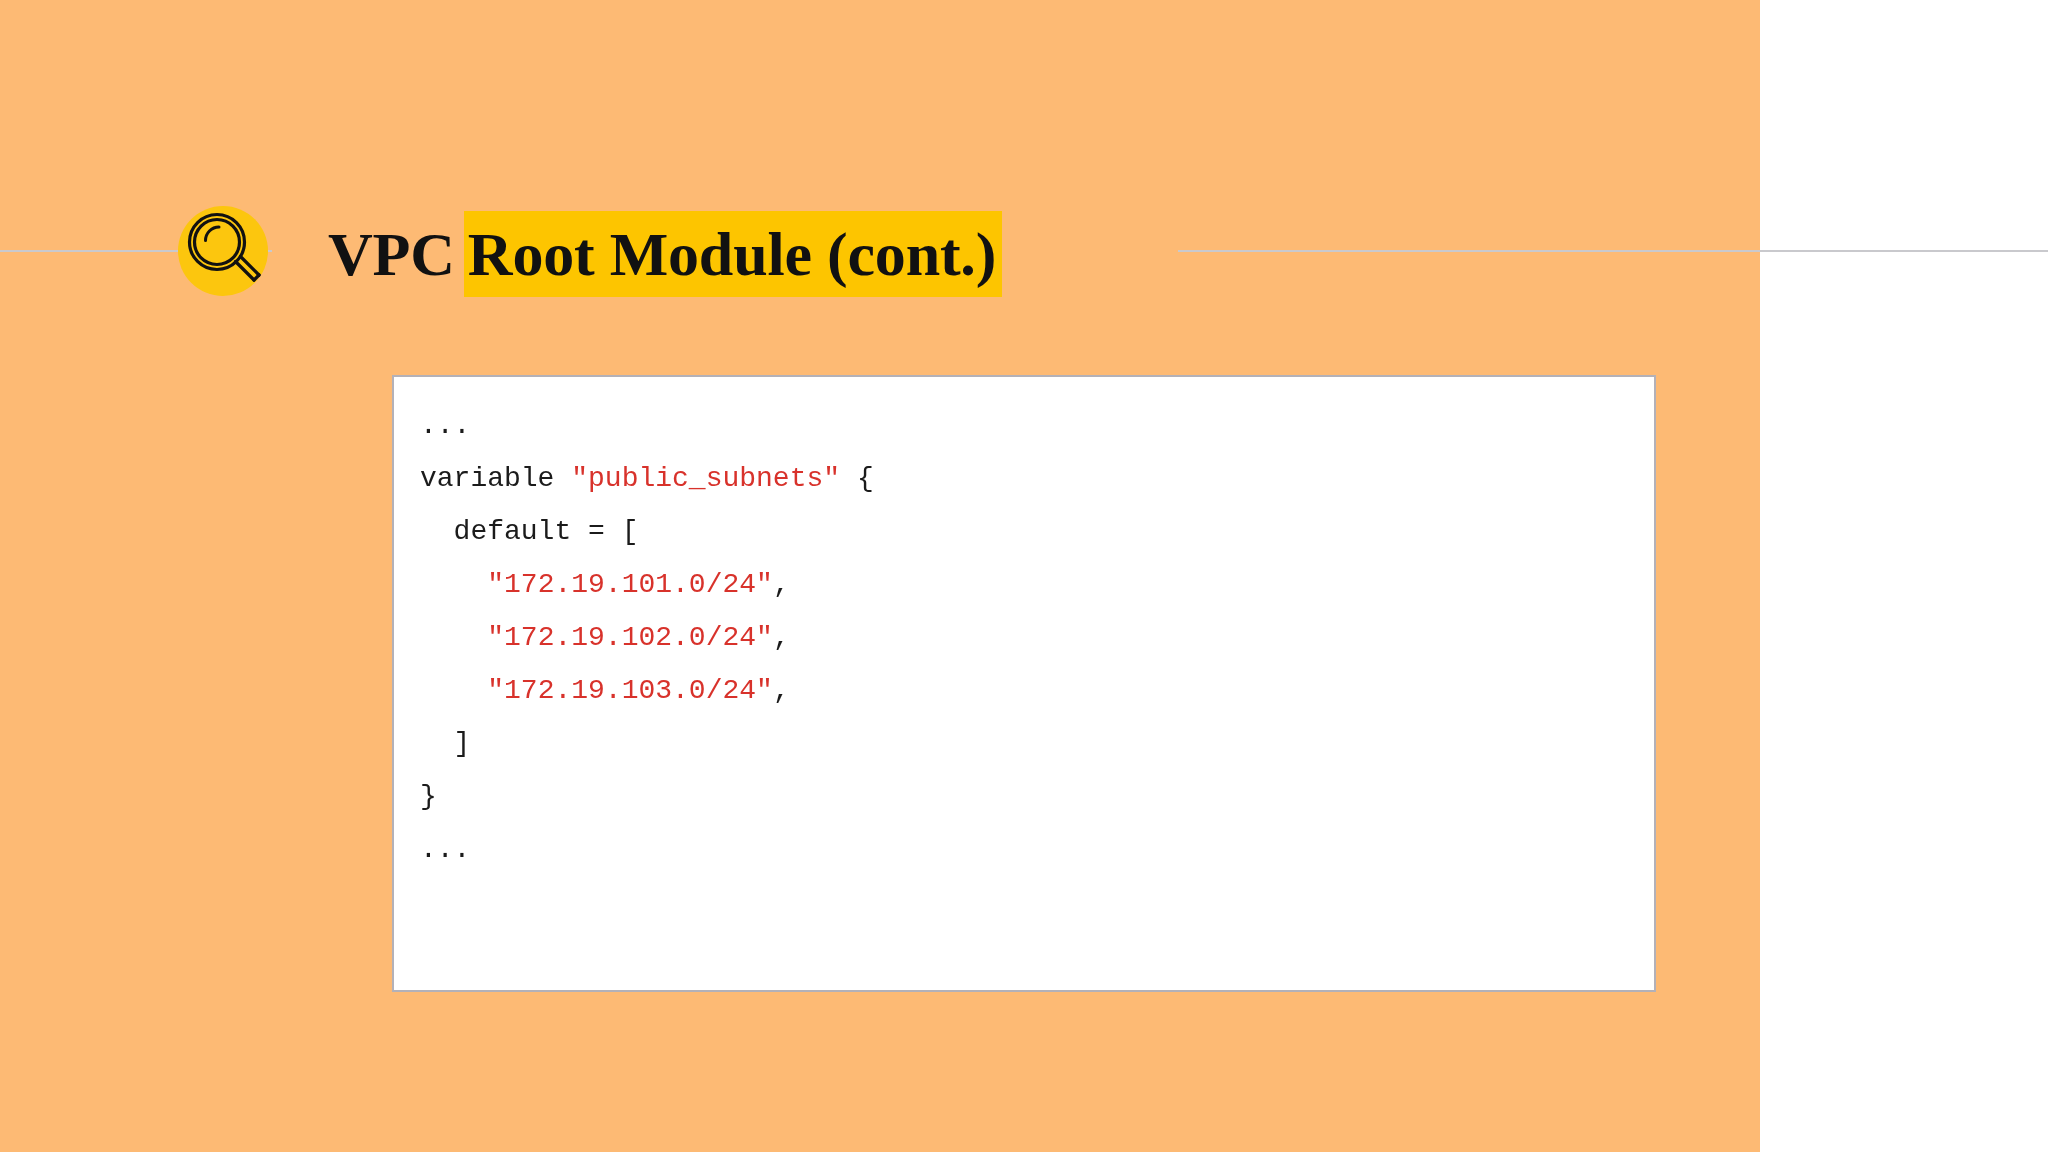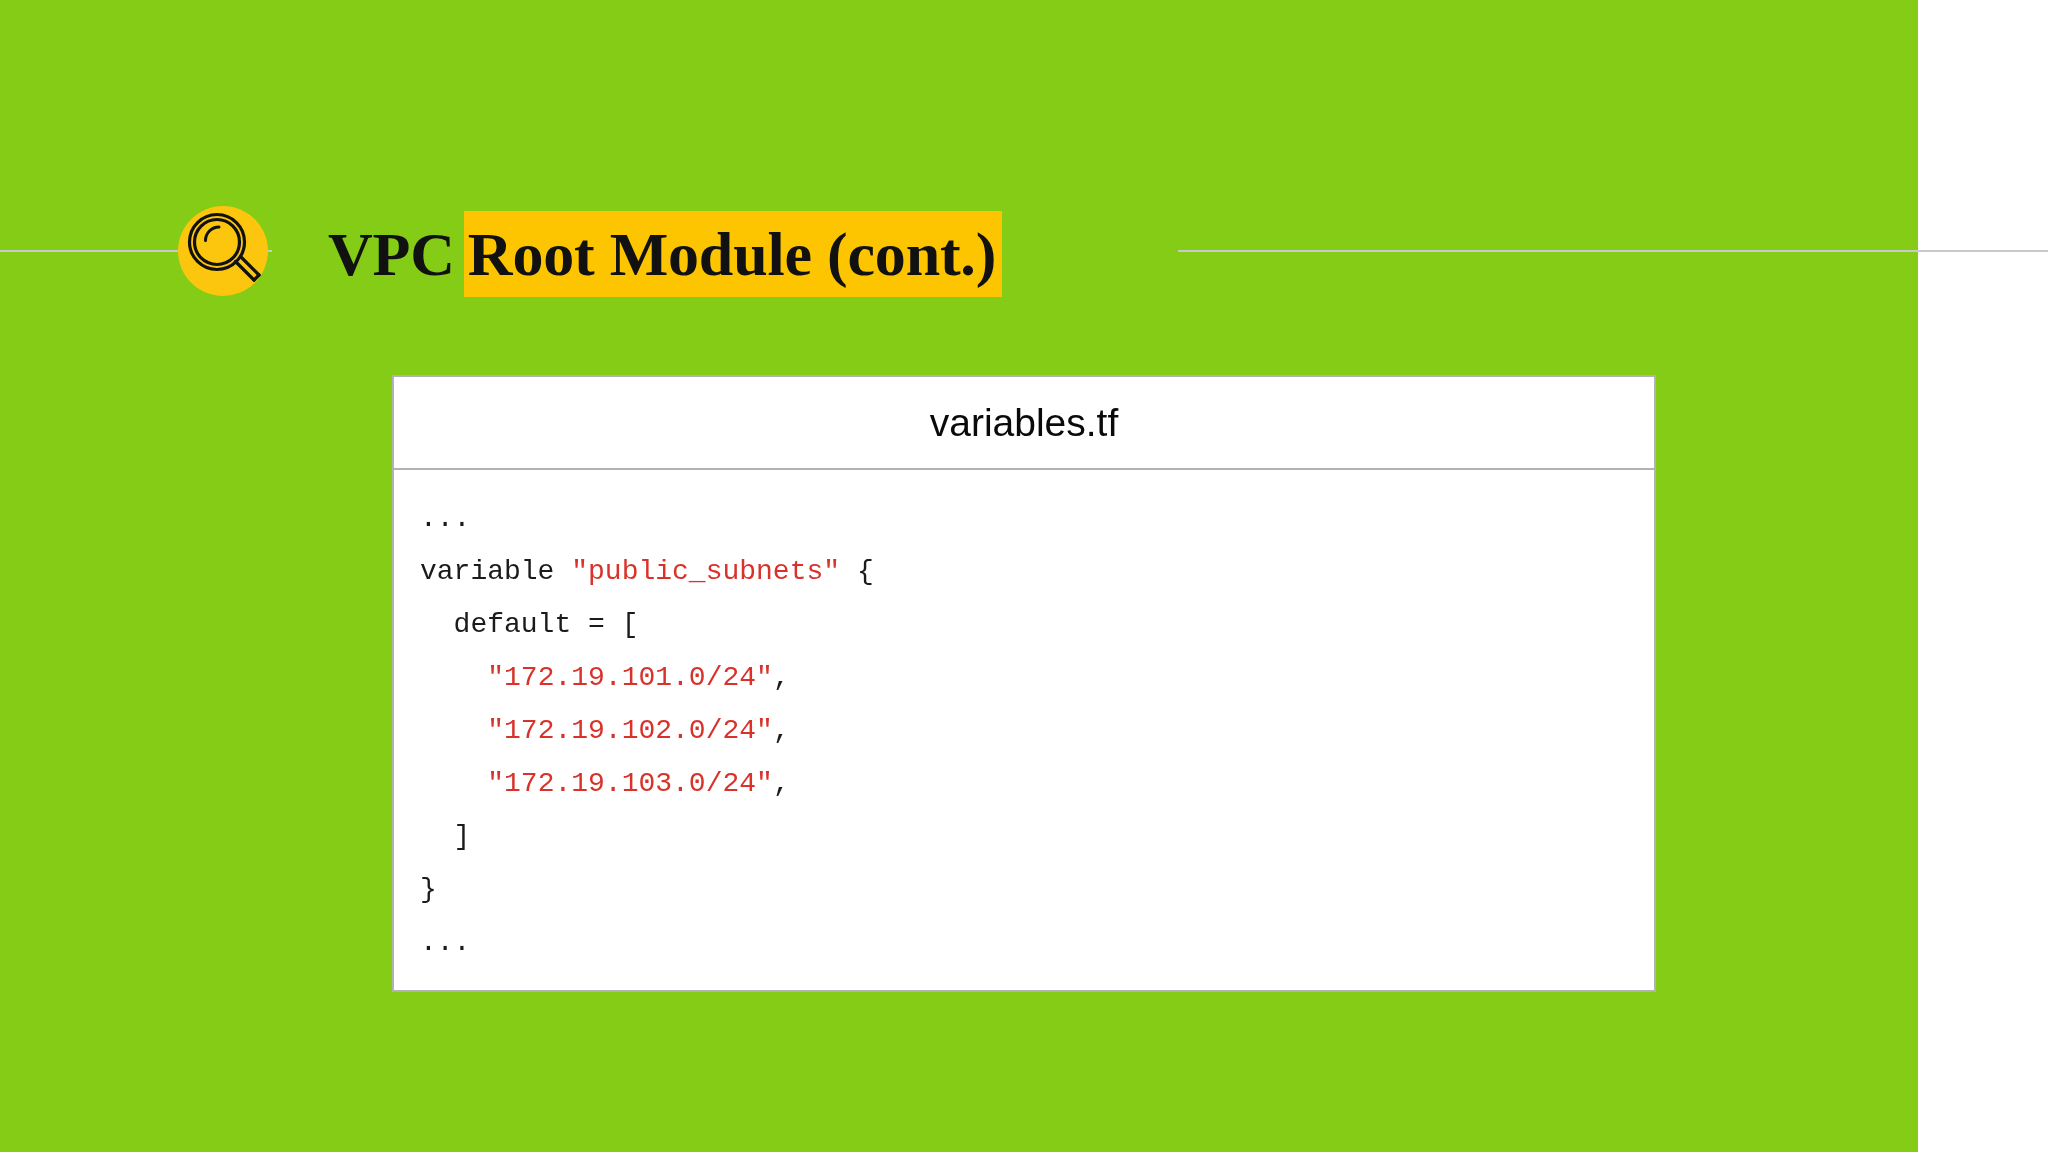--- a/index.html
+++ b/index.html
@@ -13,23 +13,23 @@
     background: #ffffff;
     font-family: "Liberation Sans", sans-serif;
     overflow: hidden;
     position: relative;
   }
 
   
   .slide {
     position: absolute;
     inset: 0;
-    width: 1918px;
+    width: 1760px;
     height: 1152px;
-    background: #84cc16;
+    background: #fdba74;
   }
 
   
   .title-band {
     position: absolute;
     left: 0;
     top: 206px;
     width: 2048px;
     height: 92px;
   }
@@ -148,19 +148,16 @@
       </svg>
     </div>
 
     <div class="title-text">
       <span class="title-plain">VPC</span>
         <span class="title-hl">Root Module (cont.)</span>
     </div>
   </div>
 
   <div class="code-panel">
-    <div class="code-header">
-      <div class="code-header-title">variables.tf</div>
-    </div>
     <div class="code-body"><div class="code-line"><span class="tok-code">...</span></div><div class="code-line"><span class="tok-code">variable </span><span class="tok-str">"public_subnets"</span><span class="tok-code"> {</span></div><div class="code-line"><span class="tok-code">  default = [</span></div><div class="code-line"><span class="tok-code">    </span><span class="tok-str">"172.19.101.0/24"</span><span class="tok-code">,</span></div><div class="code-line"><span class="tok-code">    </span><span class="tok-str">"172.19.102.0/24"</span><span class="tok-code">,</span></div><div class="code-line"><span class="tok-code">    </span><span class="tok-str">"172.19.103.0/24"</span><span class="tok-code">,</span></div><div class="code-line"><span class="tok-code">  ]</span></div><div class="code-line"><span class="tok-code">}</span></div><div class="code-line"><span class="tok-code">...</span></div></div>
   </div>
 
 </div>
 
 </body></html>

